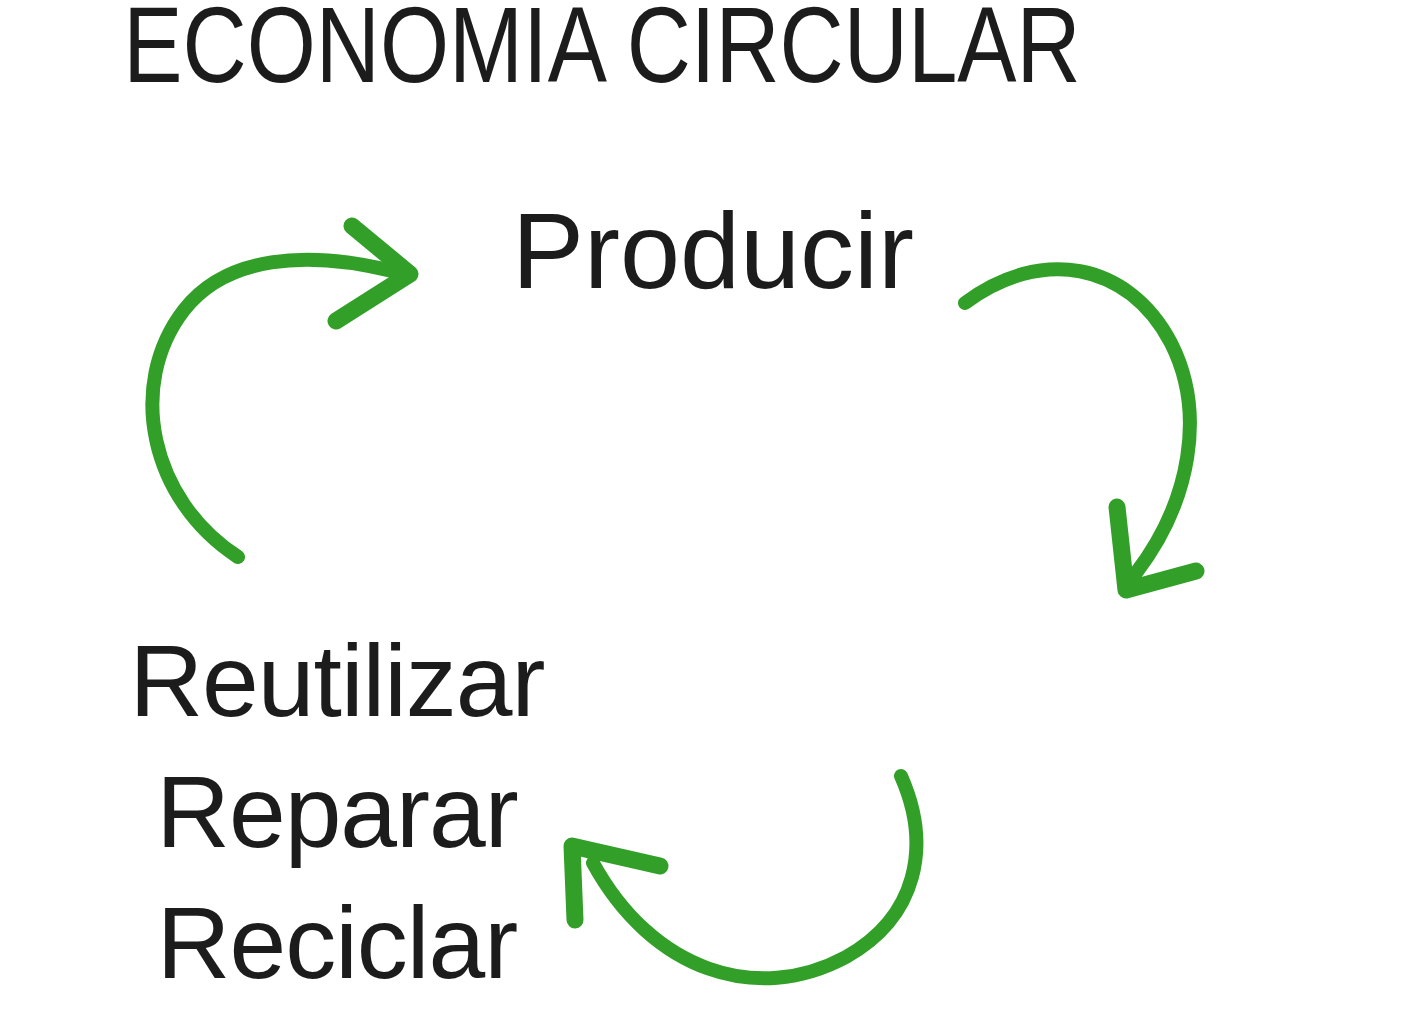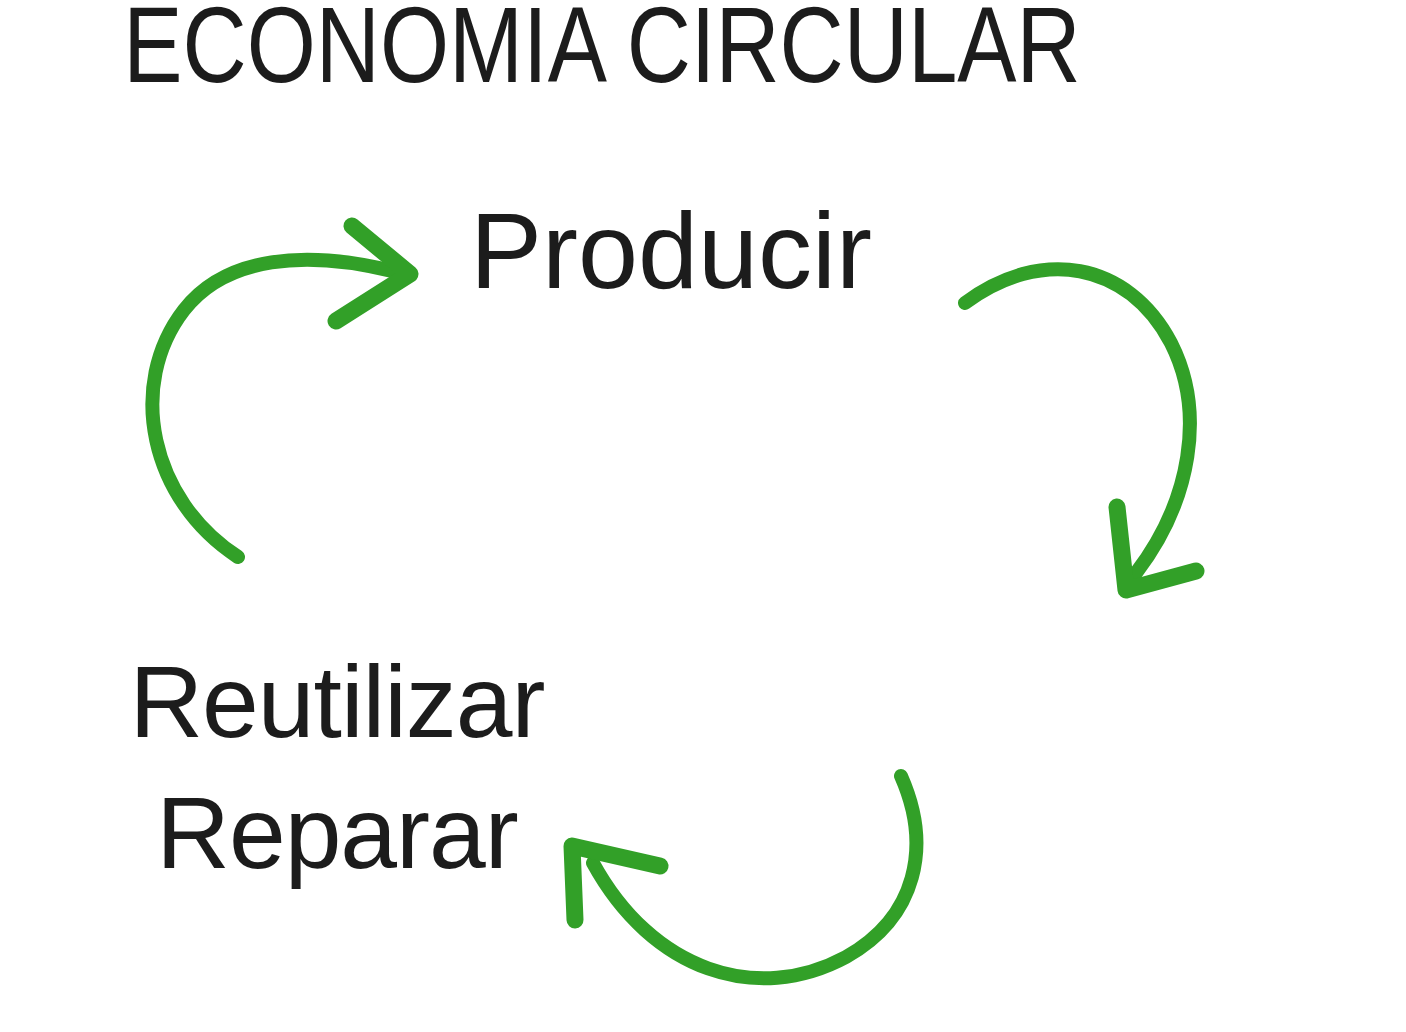--- a/index.html
+++ b/index.html
@@ -55,38 +55,38 @@
     stroke-linejoin: round;
   }
   .node {
     position: absolute;
     color: var(--ink, #1c1c1c);
     font-weight: 400;
     white-space: nowrap;
     text-align: center;
   }
   .node-top {
-    left: 671px;
+    left: 713px;
     top: 197px;
     transform: translateX(-50%);
     font-size: 108px;
     line-height: 1;
     text-align: right;
   }
   .node-right {
     left: 1173px;
     top: 614px;
     transform: translateX(-50%);
     font-size: 104px;
     line-height: 1;
     letter-spacing: -1px;
   }
   .node-left {
     left: 337px;
-    top: 637px;
+    top: 616px;
     transform: translateX(-50%);
     font-size: 102px;
     line-height: 131px;
     letter-spacing: -1px;
   }
 </style>
 </head>
 <body>
 
 <div class="canvas">
@@ -110,15 +110,16 @@
       <polyline class="head" points="575 920, 572 846, 660 866"></polyline>
     </g>
   </svg>
 
   <div class="node node-top">Producir</div>
 
 
   <div class="node node-left">
     <div>Reutilizar</div>
     <div>Reparar</div>
+    <div>Reciclar</div>
   </div>
 
 </div>
 
 </body></html>

